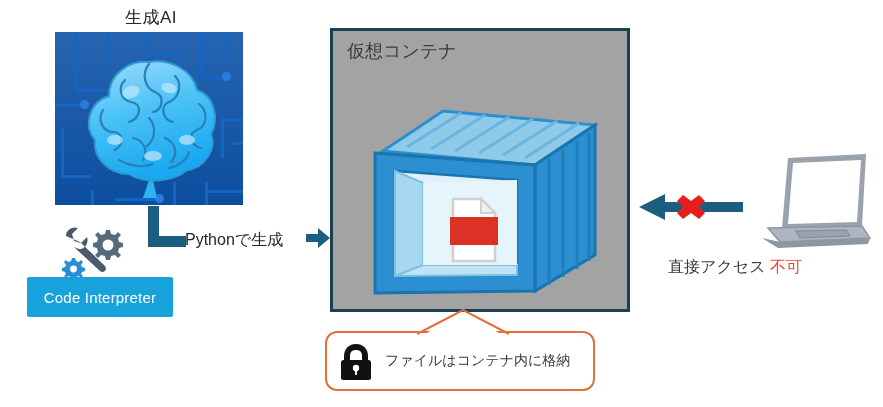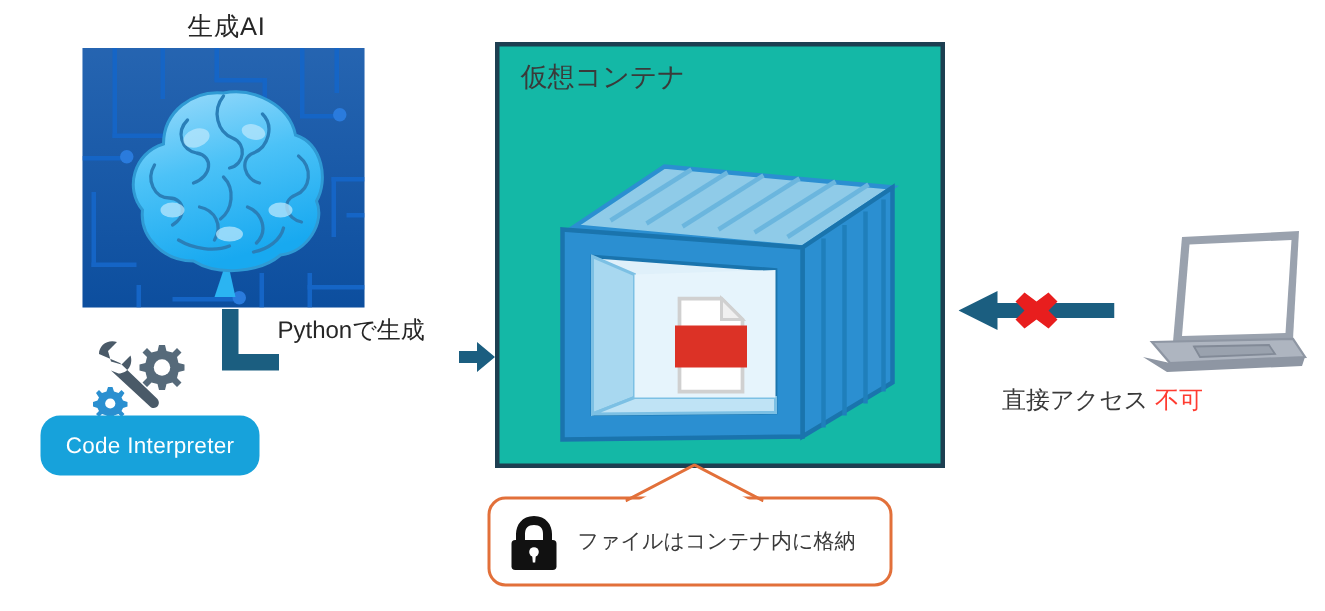--- a/index.html
+++ b/index.html
@@ -46,45 +46,45 @@
     background: #2a7bdd;
   }
   #brain-svg { position: absolute; left: 14px; top: 16px; }
 
   
   #tools-icon { left: 60px; top: 226px; }
   #code-interpreter-badge {
     left: 27px; top: 277px;
     width: 146px; height: 40px;
     background: #17a2db;
-    border-radius: 13px;
+    border-radius: 2px;
     display: flex;
     align-items: center;
     justify-content: center;
     color: #ffffff;
     font-size: 15px;
     letter-spacing: 0.2px;
   }
 
   
   #flow-connector { left: 148px; top: 206px; }
   #python-label {
-    left: 185px; top: 210px;
+    left: 185px; top: 230px;
     font-size: 16px;
     color: #262626;
     white-space: nowrap;
   }
   #python-arrow { left: 306px; top: 228px; }
 
   
   #container-panel {
     left: 330px; top: 28px;
     width: 300px; height: 284px;
     border: 3px solid #1d3f51;
-    background: #14b8a6;
+    background: #a3a3a3;
     box-sizing: border-box;
   }
   #container-panel-title {
     position: absolute;
     left: 14px; top: 8px;
     font-size: 18px;
     color: #3a3a3a;
     white-space: nowrap;
   }
   #container-illustration {

